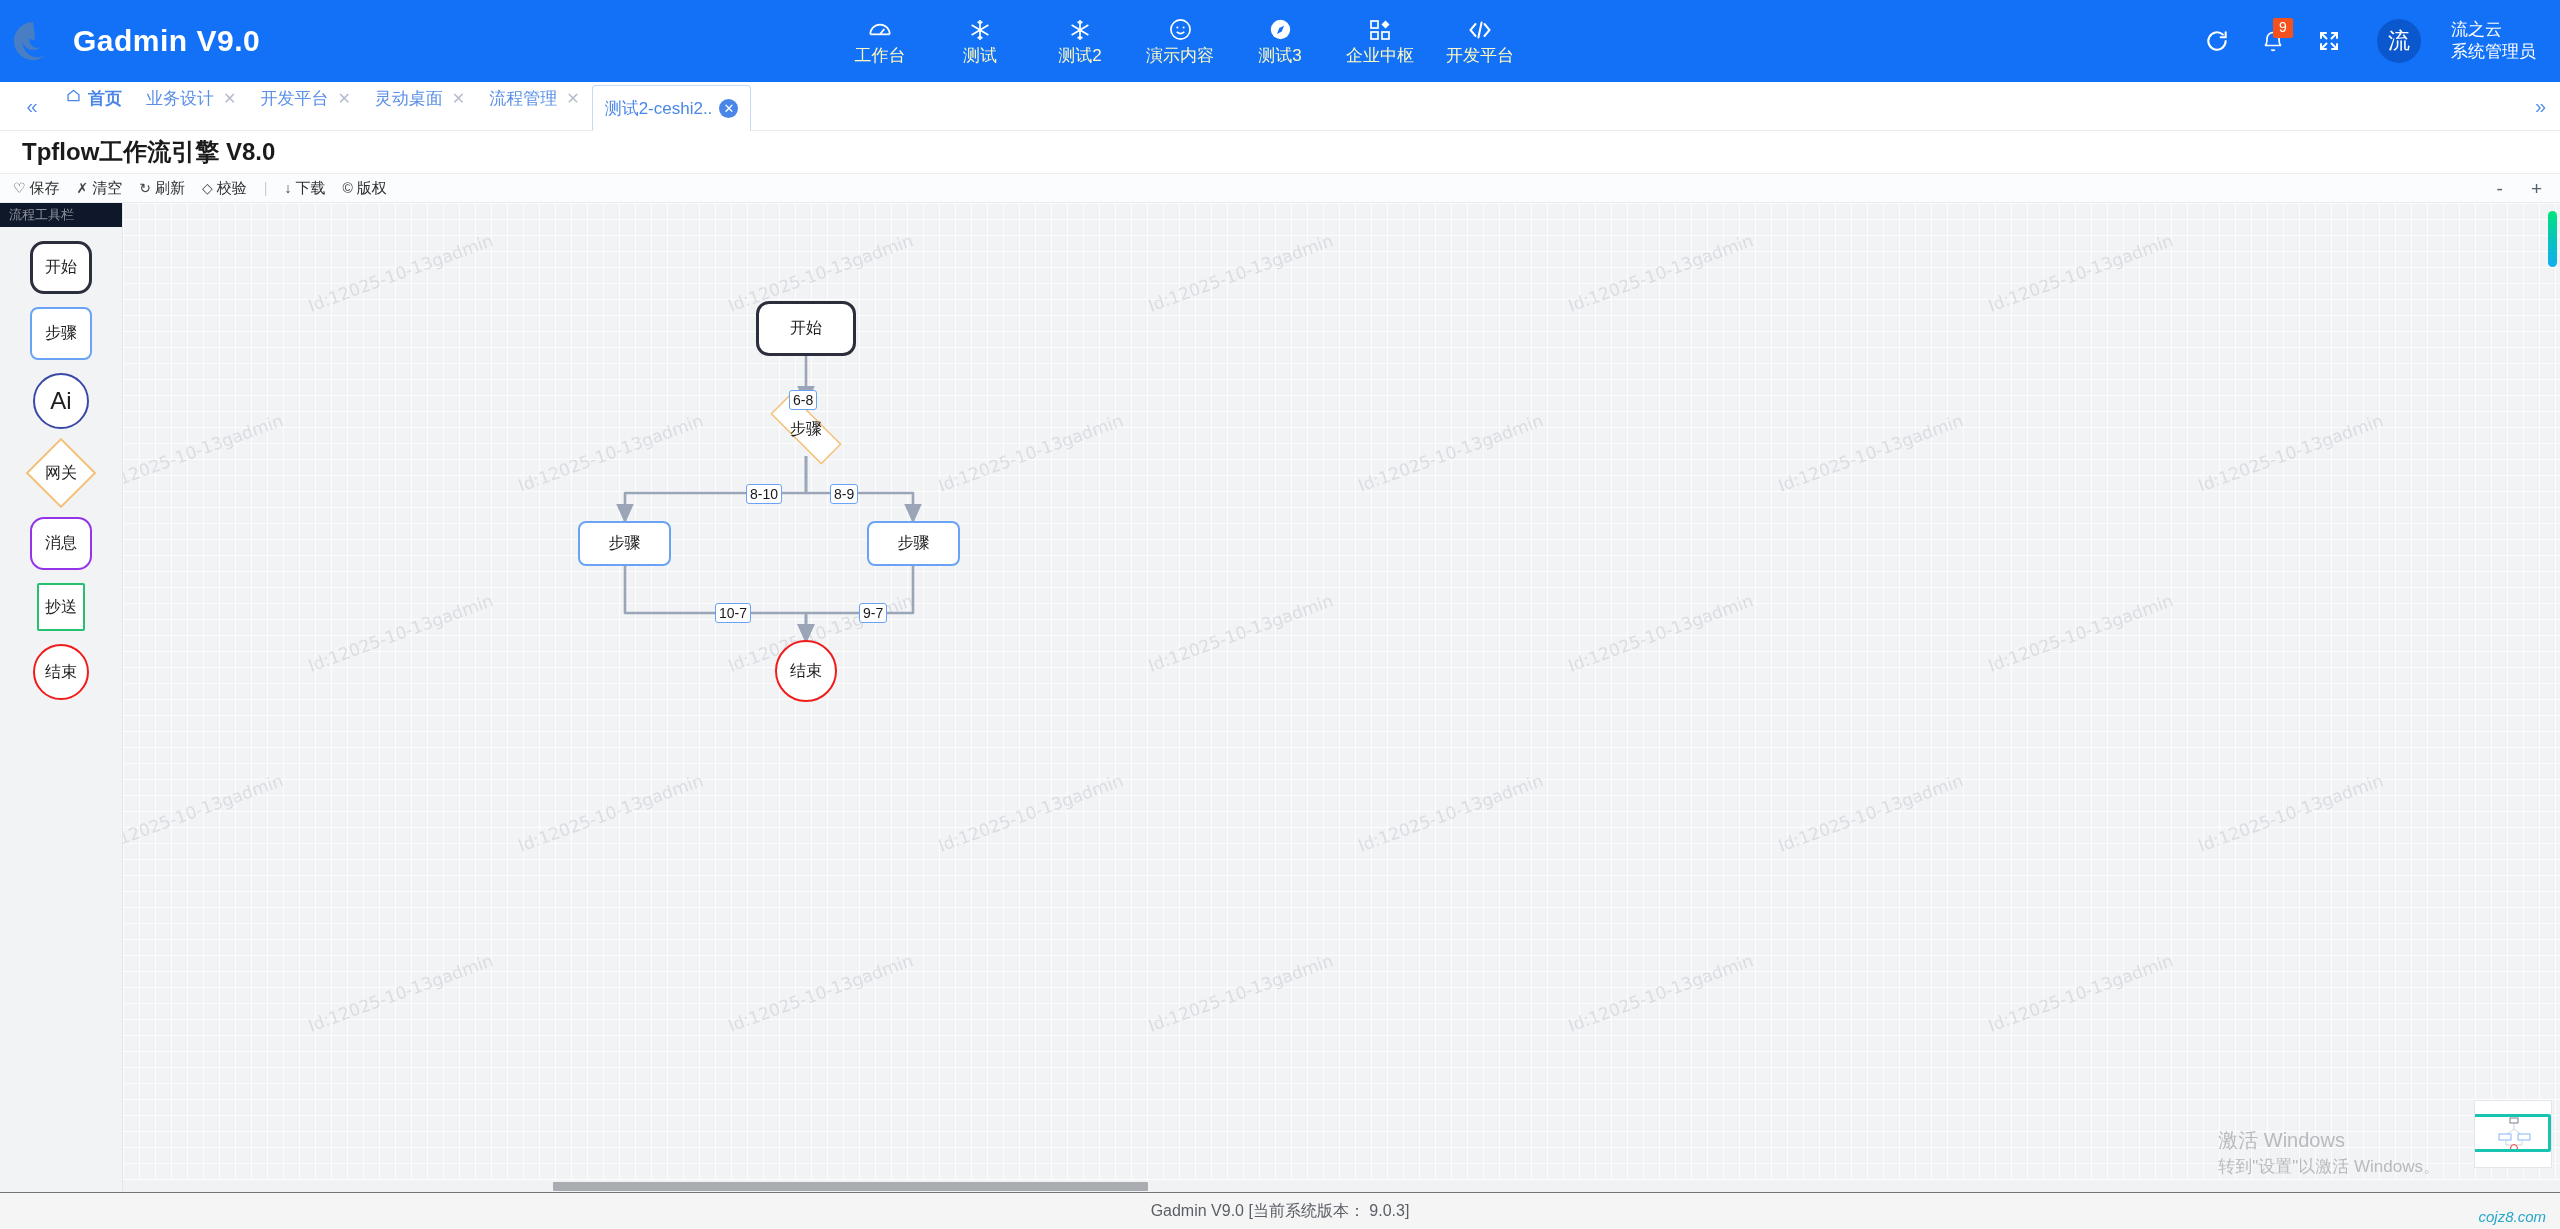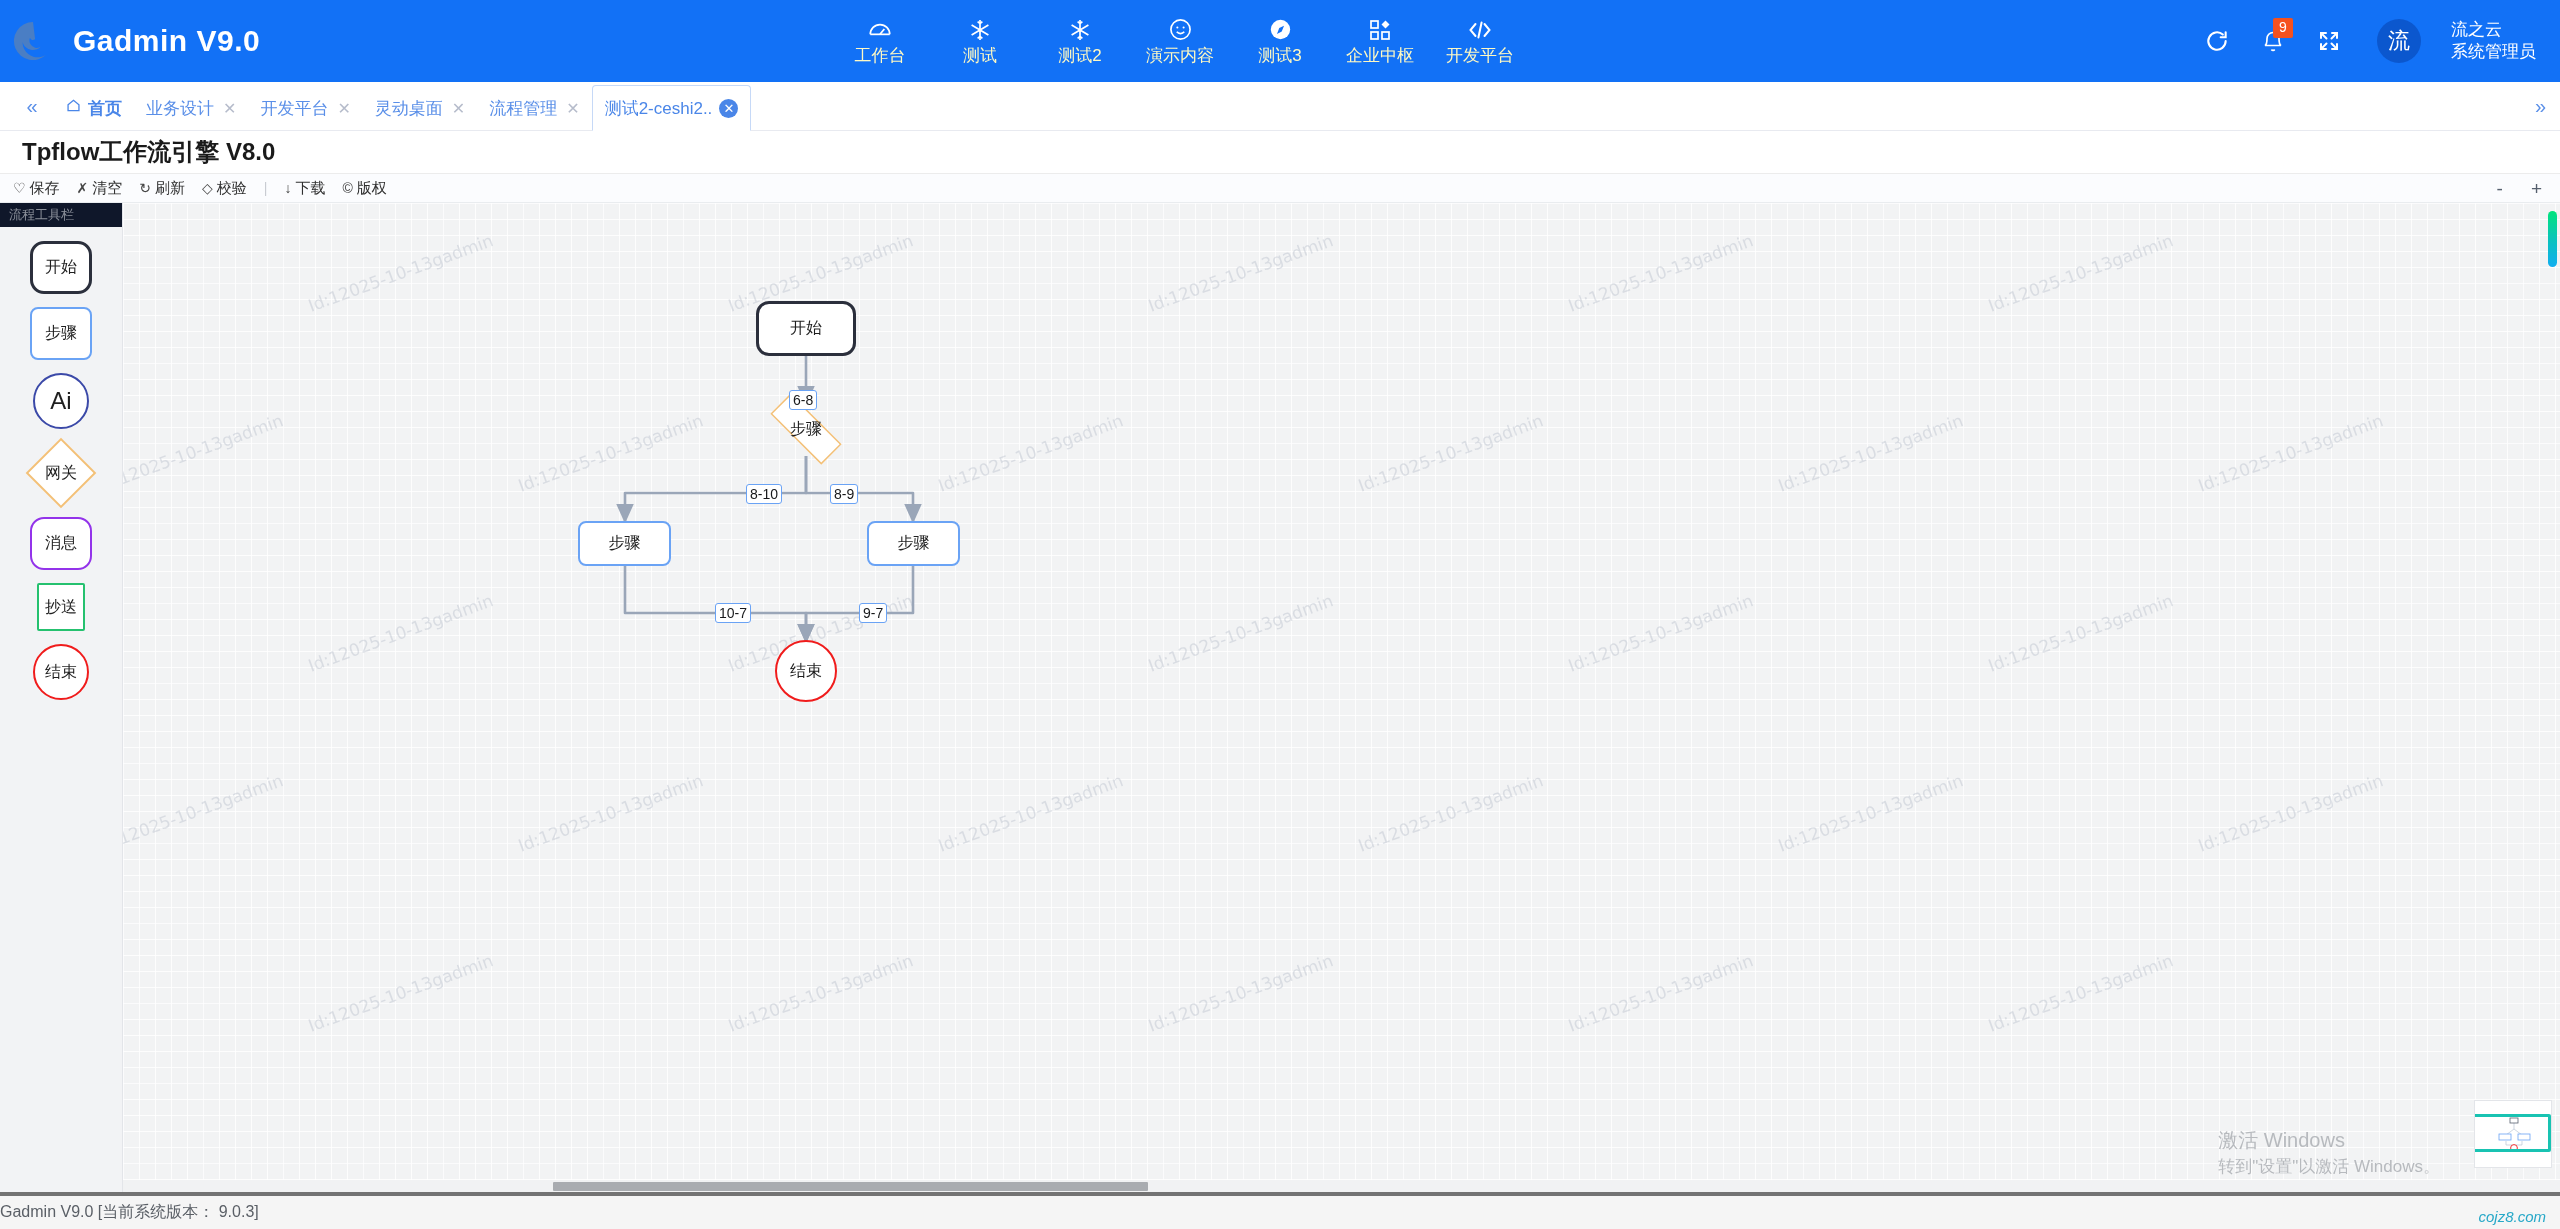--- a/index.html
+++ b/index.html
@@ -48,21 +48,21 @@
   .tabbar {
     height: 49px; background: #fff; border-bottom: 1px solid #e8eaf0;
     display: flex; align-items: flex-end; flex-shrink: 0; position: relative; padding-left: 10px;
   }
   .tab-arrow {
     width: 44px; height: 48px; display: flex; align-items: center; justify-content: center;
     color: #5a8fe8; font-size: 20px; cursor: pointer;
   }
   .tab {
     display: flex; align-items: center; gap: 7px; height: 40px; padding: 0 12px;
-    font-size: 17px; color: #5a8fe8; cursor: pointer; white-space: nowrap; margin-bottom: 2px;
+    font-size: 17px; color: #5a8fe8; cursor: pointer; white-space: nowrap; margin-bottom: 12px;
   }
   .tab.home { font-weight: bold; color: #4a86e8; }
   .tab .tclose { color: #b6bccb; font-size: 16px; margin-left: 2px; }
   .tab.active {
     background: #fff; border: 1px solid #c6d9f7; border-bottom-color: #fff;
     border-radius: 4px 4px 0 0; height: 46px; margin-bottom: -1px; color: #4a86e8;
   }
   .tab-close-circle {
     width: 19px; height: 19px; border-radius: 50%; background: #4a86e8; color: #fff;
     font-size: 13px; display: flex; align-items: center; justify-content: center; line-height: 1;
@@ -184,22 +184,22 @@
   .winact {
     position: absolute; right: 120px; bottom: 14px; text-align: left;
     color: #b9bcc0; pointer-events: none; user-select: none;
   }
   .winact .l1 { font-size: 20px; line-height: 32px; color: #b7babe; }
   .winact .l2 { font-size: 17px; line-height: 22px; color: #b7babe; }
 
   
   .footer {
     height: 37px; background: #f5f5f5; display: flex; align-items: center;
-    justify-content: flex-start; font-size: 16px; color: #5a5f66; flex-shrink: 0; position: relative;
-    border-top: 4px solid #737373;
+    justify-content: center; font-size: 16px; color: #5a5f66; flex-shrink: 0; position: relative;
+    border-top: 1px solid #737373;
   }
   .sitemark {
     position: absolute; right: 14px; bottom: 4px; font-style: italic;
     font-size: 15px; color: #27a8c8;
   }
 </style>
 </head>
 <body>
 
 <div class="app">

